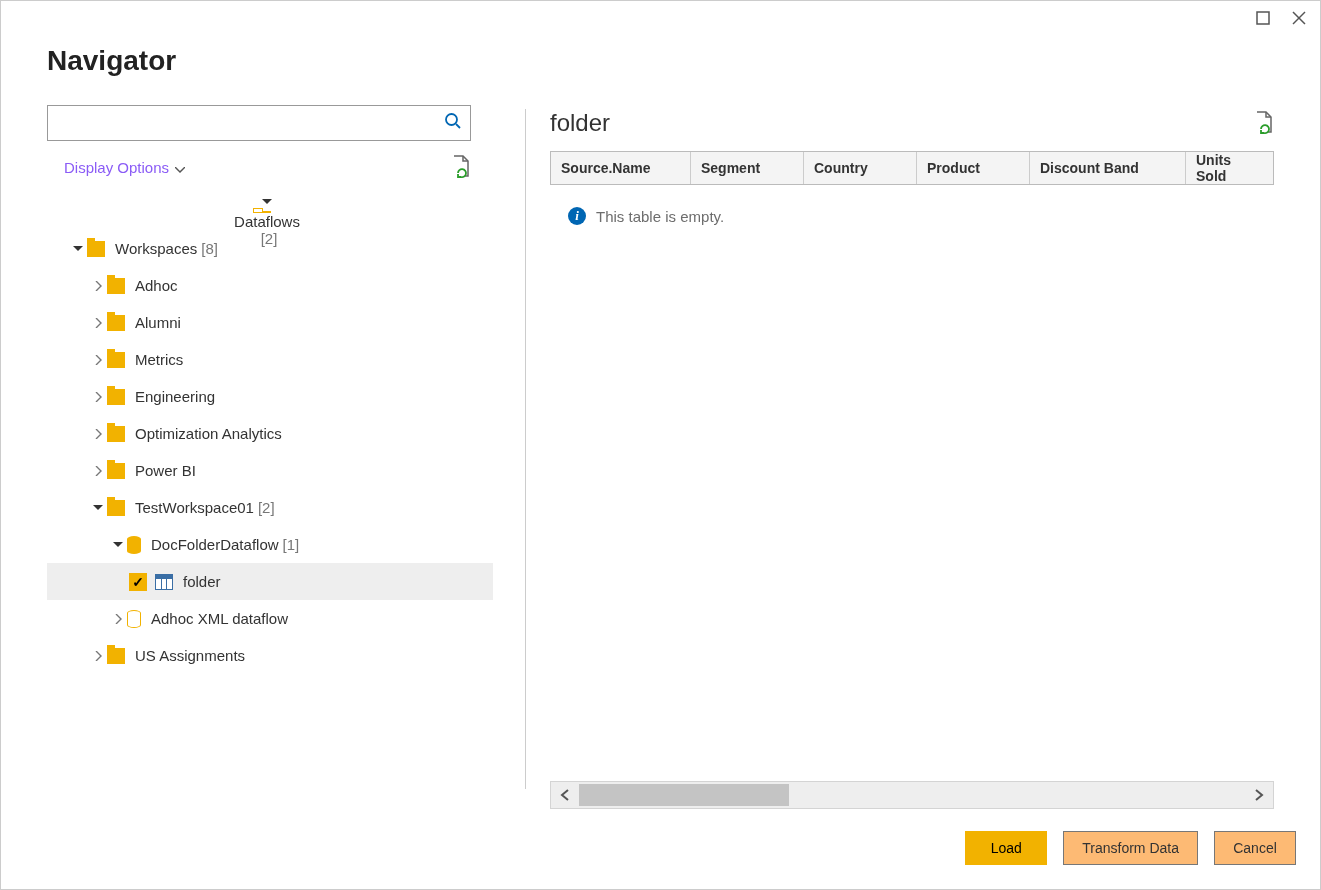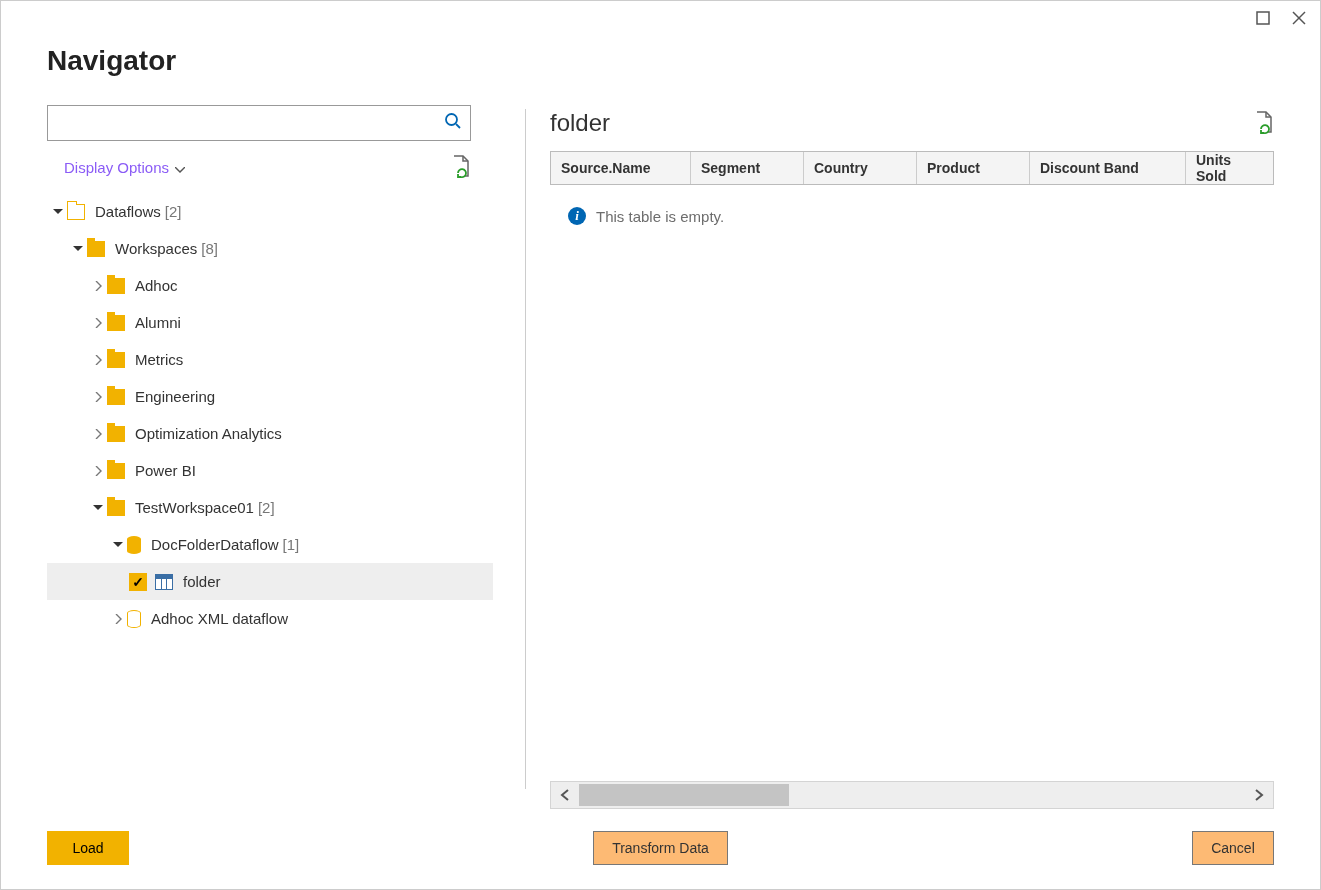--- a/index.html
+++ b/index.html
@@ -78,29 +78,29 @@
   .empty-msg { display:flex; align-items:center; gap:10px; padding:22px 18px; color:#6d6d6d; font-size:15px; }
   .info-ic { width:18px; height:18px; border-radius:50%; background:#0066b3; color:#fff; display:flex; align-items:center; justify-content:center; font-family:Georgia,serif; font-style:italic; font-weight:bold; font-size:13px; }
   .grid-scroll {
     margin-top:auto; height:28px; background:#eee; border:1px solid #d4d4d4;
     display:flex; align-items:center; position:relative;
   }
   .scroll-btn { width:28px; height:100%; display:flex; align-items:center; justify-content:center; color:#555; font-weight:bold; cursor:pointer; }
   .scroll-track { flex:1; height:100%; position:relative; }
   .scroll-thumb { position:absolute; left:0; top:2px; bottom:2px; width:210px; background:#c4c4c4; }
   .footer {
-    display:flex; justify-content:space-between; gap:4px; padding: 22px 46px 24px 46px;
+    display:flex; justify-content:flex-end; gap:16px; padding: 22px 24px 24px 46px;
   }
   .btn {
     min-width:82px; height:34px; padding:0 18px; display:flex; align-items:center; justify-content:center;
     font-size:14px; cursor:pointer; border:1px solid #777; background:#fdba74;
   }
   .btn.primary { background:#f2b200; border-color:#f2b200; color:#000; font-weight:400; }
   
-  .ind0{padding-left:2px;} .ind1{padding-left:22px;} .ind2{padding-left:42px;}
+  .ind0{padding-left:2px;flex-direction:column;} .ind1{padding-left:22px;} .ind2{padding-left:42px;}
   .ind3{padding-left:62px;} .ind4{padding-left:82px;}
 </style>
 </head>
 <body>
 
 <div class="dialog">
 
   <div class="titlebar-controls">
     <div class="titlebar-btn">
       <svg width="14" height="14">
@@ -267,20 +267,29 @@
         <div class="tree-row ind3">
           <span class="arrow">
               <svg width="8" height="10">
                 <polyline points="2,0 7,5 2,10" fill="none" stroke="#777" stroke-width="1.4"></polyline>
               </svg>
             </span>
           <span class="db-ic outline"></span>
           <span>Adhoc XML dataflow</span>
         </div>
 
+        <div class="tree-row ind2">
+          <span class="arrow">
+              <svg width="8" height="10">
+                <polyline points="2,0 7,5 2,10" fill="none" stroke="#777" stroke-width="1.4"></polyline>
+              </svg>
+            </span>
+          <span class="folder-ic solid"></span>
+          <span>US Assignments</span>
+        </div>
 
       </div>
     </div>
 
     <div class="divider-vert"></div>
 
     <div class="right-pane">
       <div class="preview-header">
         <div class="preview-title">folder</div>
         <span class="refresh-ic">

